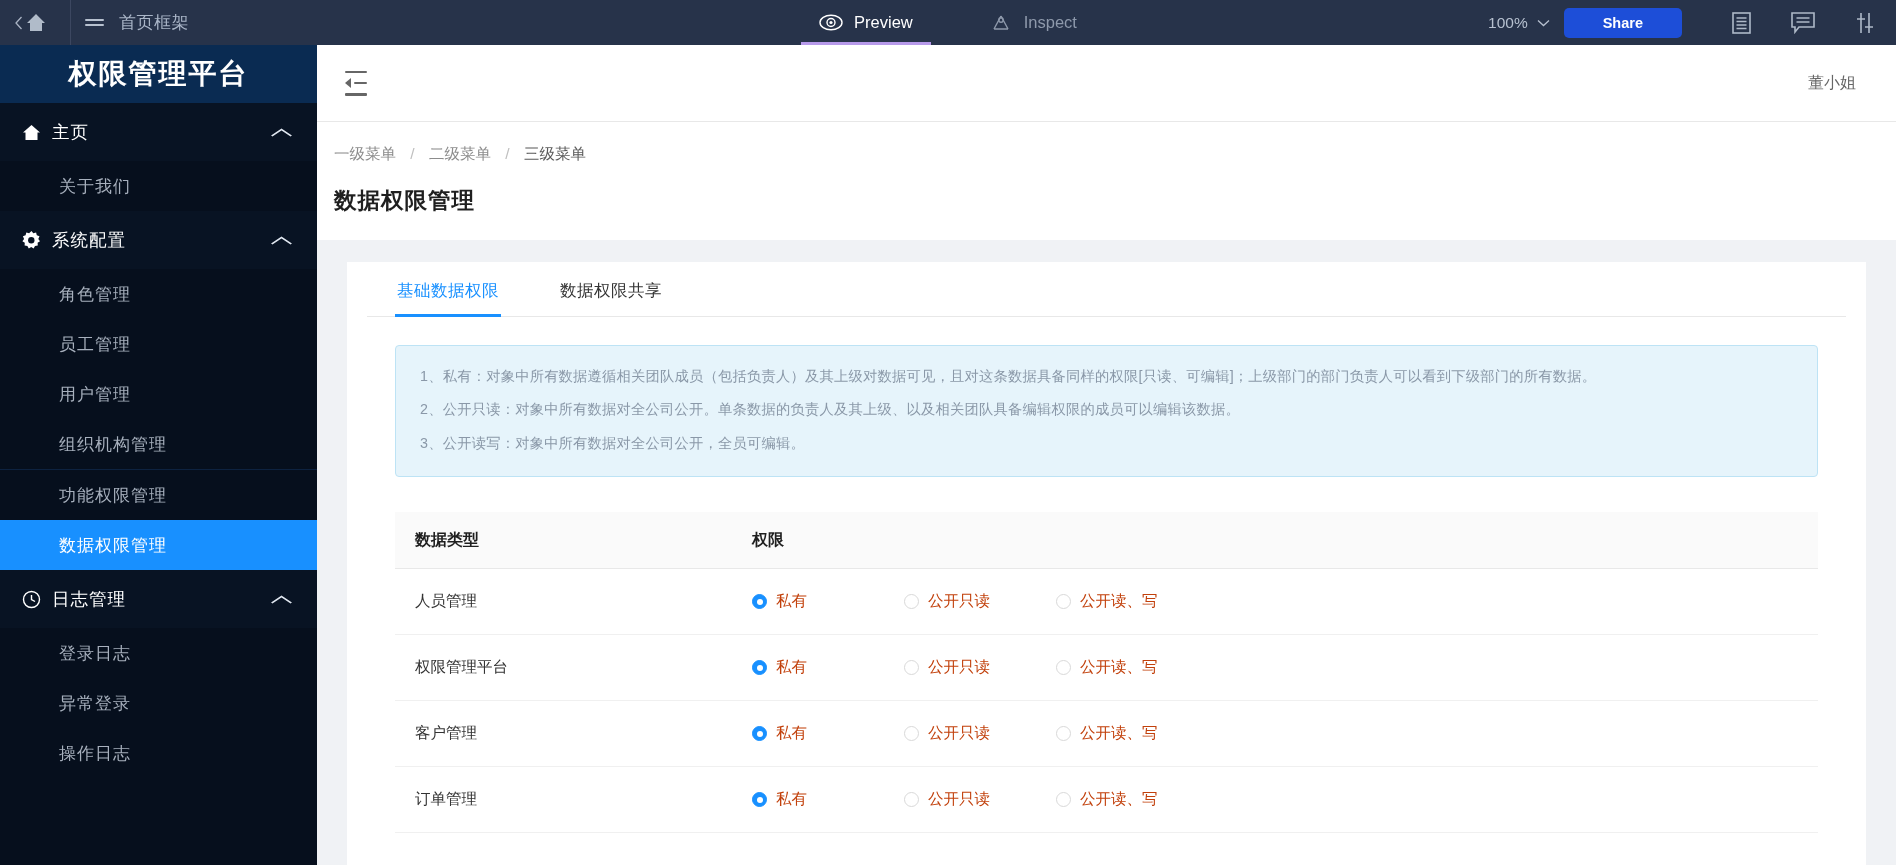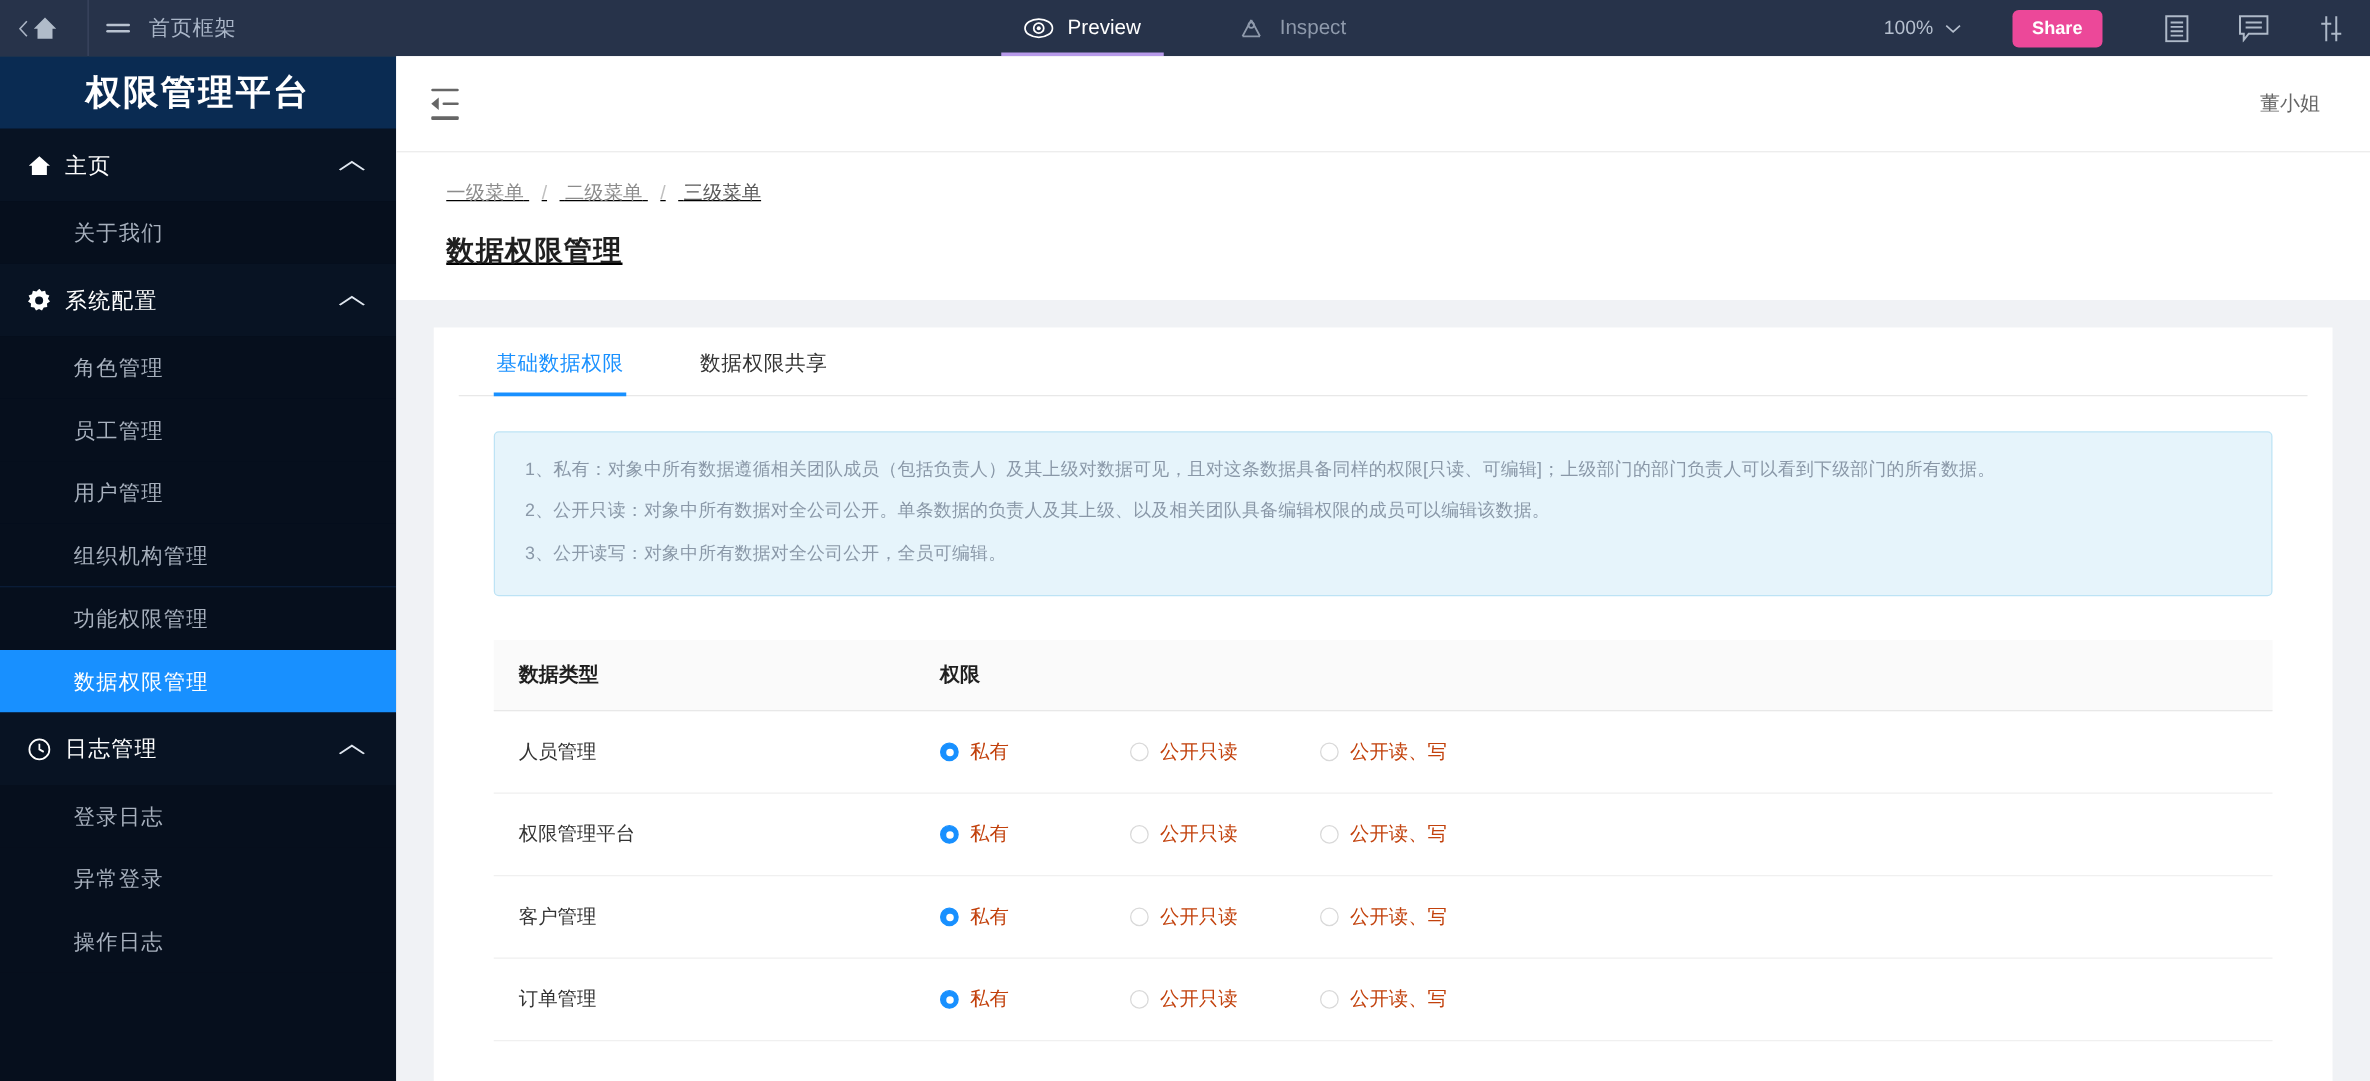--- a/index.html
+++ b/index.html
@@ -61,25 +61,24 @@
   }
   .bb-right {
     position: absolute; right: 0; top: 0; height: 45px;
     display: flex; align-items: center; gap: 0;
   }
   .bb-zoom {
     display: flex; align-items: center; gap: 9px;
     font-size: 15.5px; color: #b6c0cf; padding: 0 14px;
   }
   .bb-share {
-    background: #ec4899; color: #fff; border: none;
+    background: #1d4ed8; color: #fff; border: none;
     font-size: 14.5px; font-weight: bold;
-    border-radius: 5px; padding: 7px 16px; cursor: pointer;
+    border-radius: 5px; padding: 7px 39px; cursor: pointer;
     font-family: inherit;
-    margin-left: 27px;
   }
   .bb-icons { display: flex; align-items: center; gap: 0; margin-left: 28px; }
   .bb-ic {
     width: 62px; height: 45px;
     display: flex; align-items: center; justify-content: center;
   }
 
   
   .sidebar {
     position: absolute; left: 0; top: 45px;
@@ -136,21 +135,21 @@
   .cl2row .tri {
     width: 0; height: 0;
     border-top: 5px solid transparent; border-bottom: 5px solid transparent;
     border-right: 6px solid #666;
   }
   .cl2 { width: 13px; }
   .cl3 { width: 22px; }
   .m-user { font-size: 16px; color: #666; }
 
   .m-head {
-    background: #fff; padding: 22px 40px 24px 40px; text-decoration: underline;
+    background: #fff; padding: 22px 40px 24px 17px;
   }
   .breadcrumb { font-size: 15.5px; color: #8c8c8c; margin-bottom: 20px; }
   .breadcrumb .crumb { color: #8c8c8c; }
   .breadcrumb .crumb.last { color: #5a5a5a; }
   .breadcrumb .sep { margin: 0 10px; color: #bfbfbf; }
   .page-title { font-size: 22.5px; font-weight: bold; color: #1f1f1f; letter-spacing: 1px; }
 
   .m-body { padding: 22px 0 0 0; }
   .card {
     background: #fff; margin: 0 30px;

